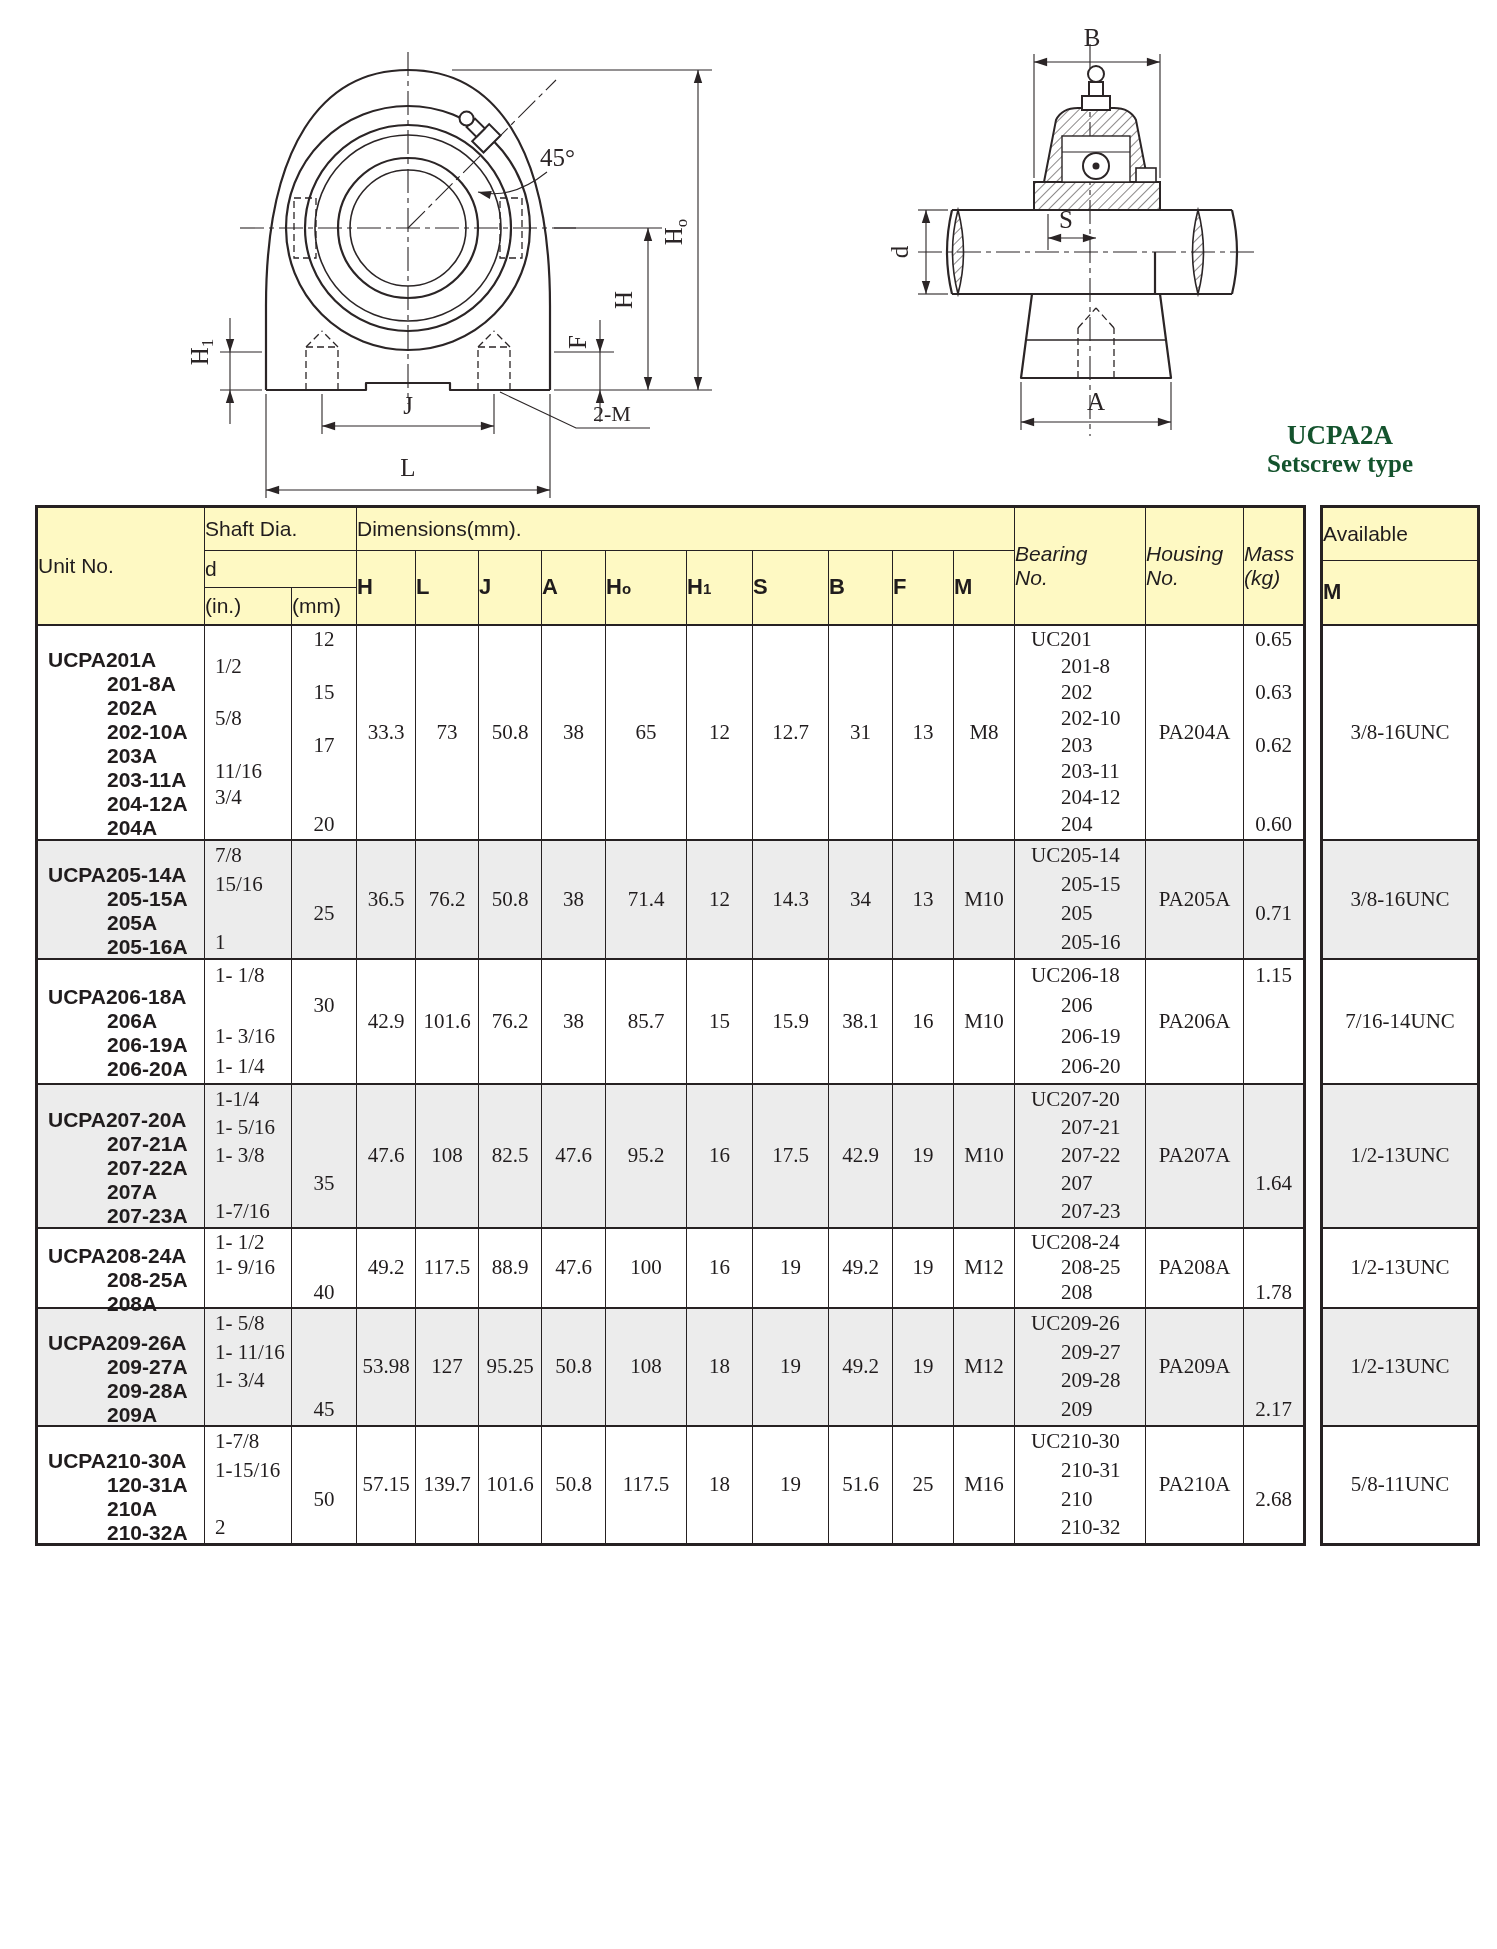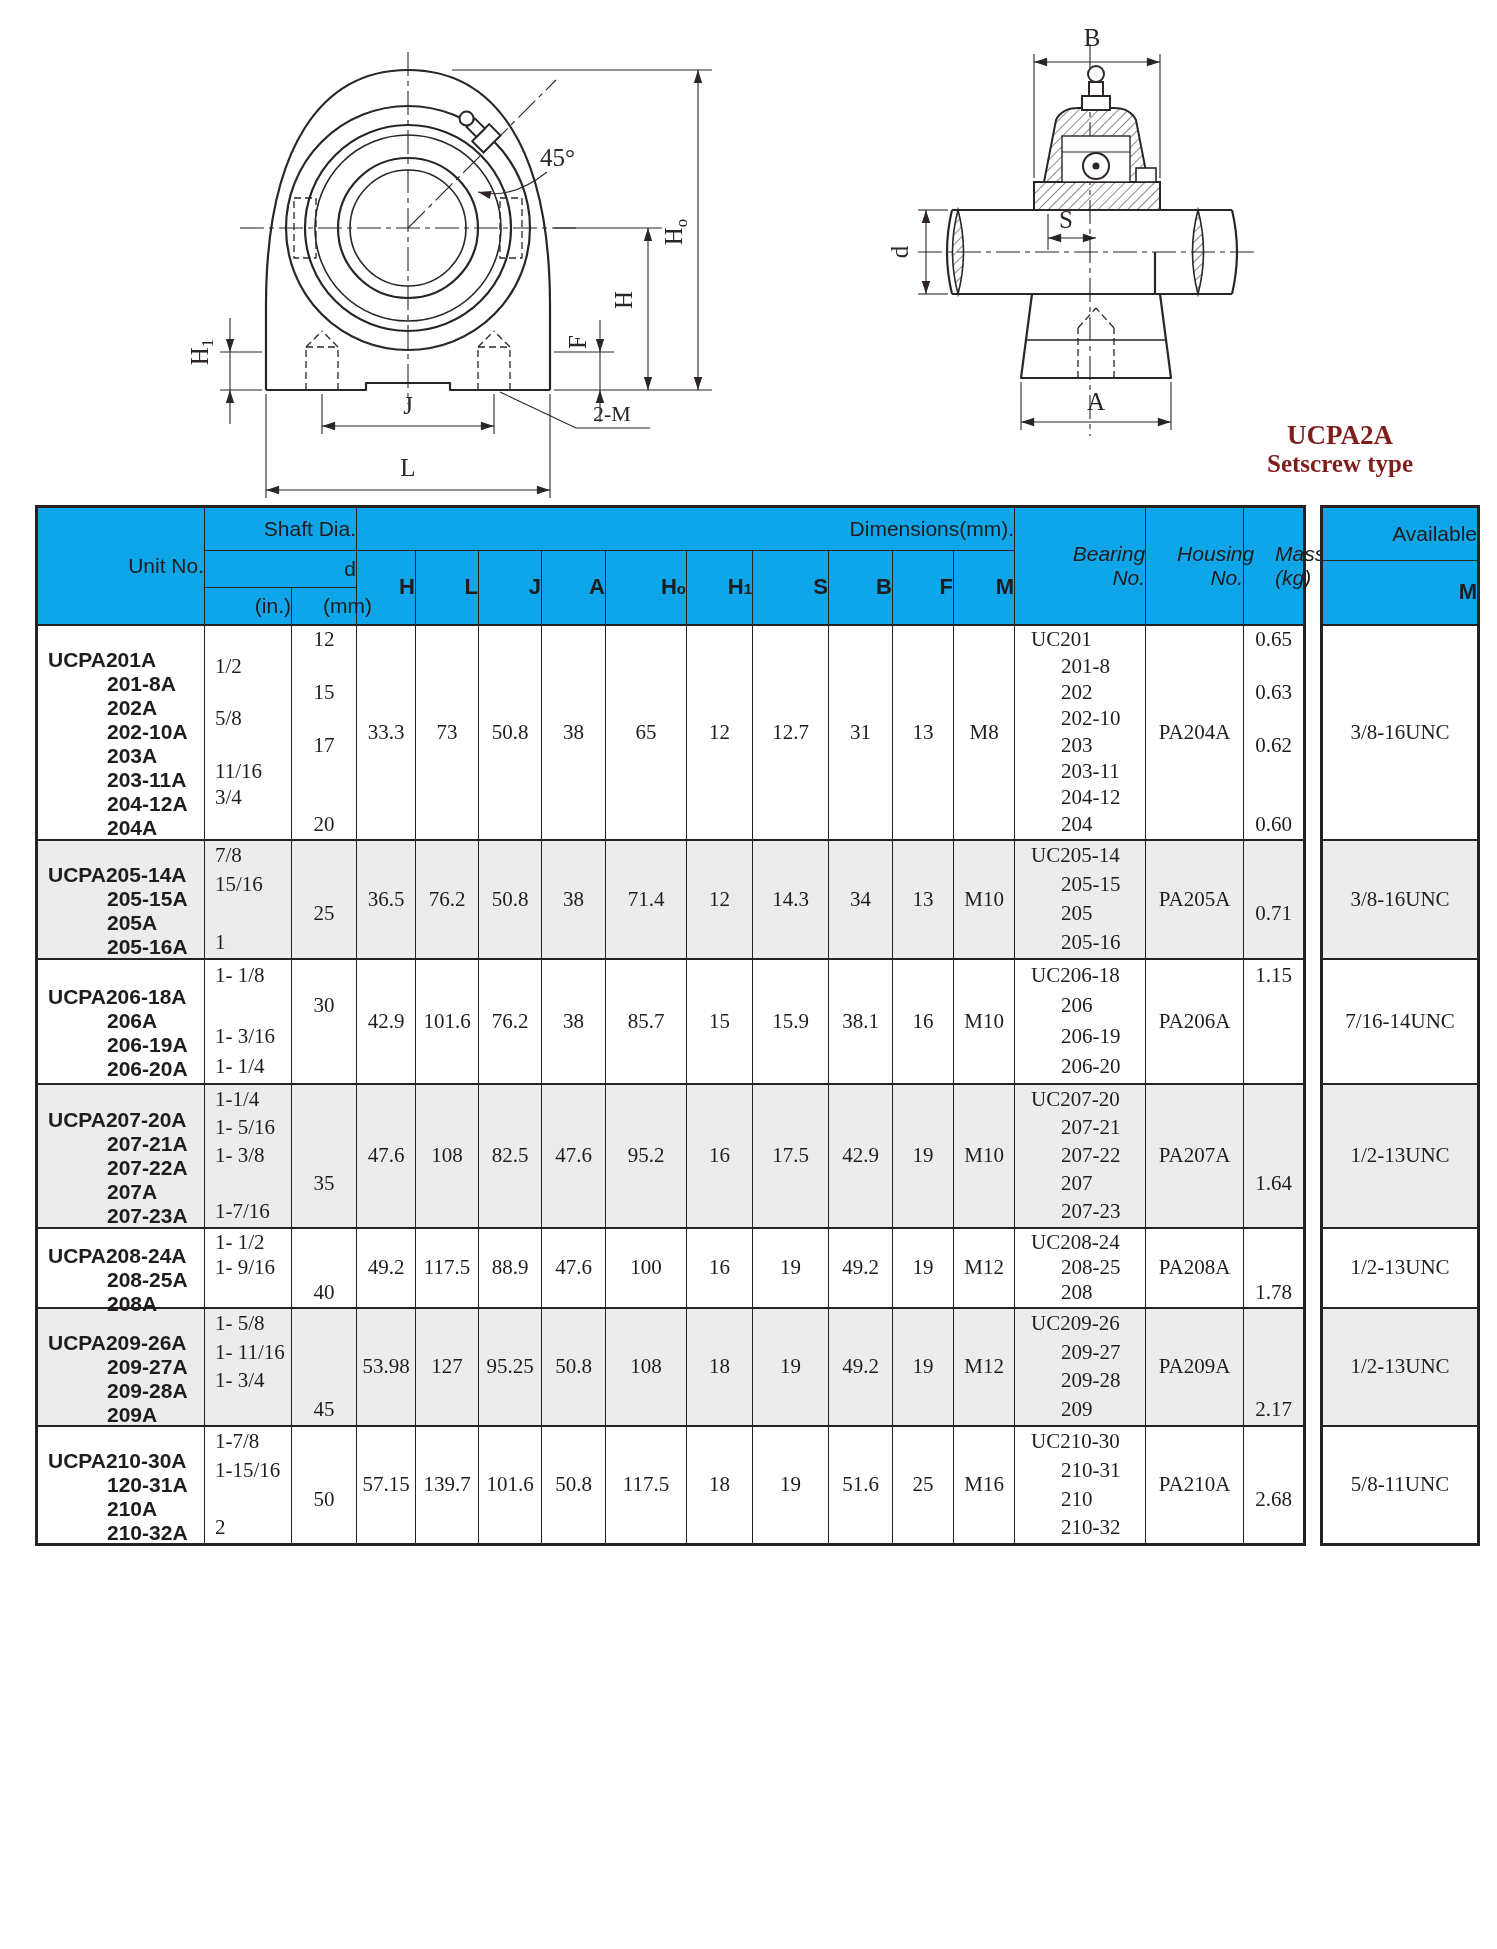--- a/index.html
+++ b/index.html
@@ -10,28 +10,28 @@
   .ol16{stroke:#2b2526;stroke-width:1.6;fill:none;}
   .tl{stroke:#2b2526;stroke-width:1.1;fill:none;}
   .cl{stroke:#2b2526;stroke-width:1.1;fill:none;stroke-dasharray:24 5 5 5;}
   .hl{stroke:#2b2526;stroke-width:1.3;fill:none;stroke-dasharray:7 4;}
   .dim{stroke:#2b2526;stroke-width:1.1;fill:none;}
   .hpart{fill:url(#hx);stroke:#2b2526;stroke-width:2;}
   .wpart{fill:#ffffff;stroke:#2b2526;stroke-width:2;}
   text.dw{font-family:"Liberation Serif",serif;font-size:25px;fill:#2b2526;}
   text.dws{font-family:"Liberation Serif",serif;font-size:22px;fill:#2b2526;}
   .caption{position:absolute;left:1205px;top:420px;width:270px;text-align:center;
-           font-family:"Liberation Serif",serif;font-weight:bold;color:#7f1d1d;line-height:1.12;}
+           font-family:"Liberation Serif",serif;font-weight:bold;color:#14532d;line-height:1.12;}
   .caption .l1{font-size:27px;}
   .caption .l2{font-size:25px;}
   table{border-collapse:collapse;table-layout:fixed;background:#fff;}
   #maintab{position:absolute;left:35px;top:505px;width:1268px;border:3px solid #262122;}
   #avtab{position:absolute;left:1320px;top:505px;width:160px;border:3px solid #262122;}
   th,td{border:1px solid #262122;padding:0;vertical-align:middle;}
-  thead th{background:#0ea5e9;font-weight:normal;font-size:21px;text-align:right;padding-left:31px;}
+  thead th{background:#fef9c3;font-weight:normal;font-size:21px;text-align:left;}
   tbody td{border-top-width:2px;}
   tbody tr:nth-child(even) td{background:#ececec;}
   .dimletter{font-weight:bold;font-size:22px;}
   .subsc{font-size:15px;}
   .hr1{height:44px;} .hr2{height:37px;} .hr3{height:37px;}
   .ar1{height:54px;} .ar2{height:64px;}
   tr.g1{height:215px;--rh:211px;} tr.g2{height:119px;--rh:115px;}
   tr.g3{height:125px;--rh:121px;} tr.g4{height:144px;--rh:140px;}
   tr.g5{height:80px;--rh:76px;}  tr.g6{height:118px;--rh:114px;}
   tr.g7{height:119px;--rh:115px;}

